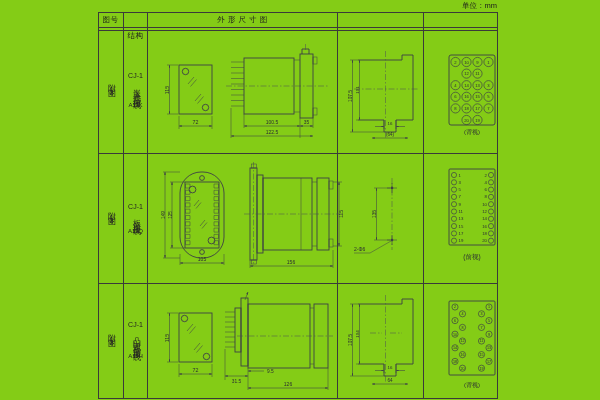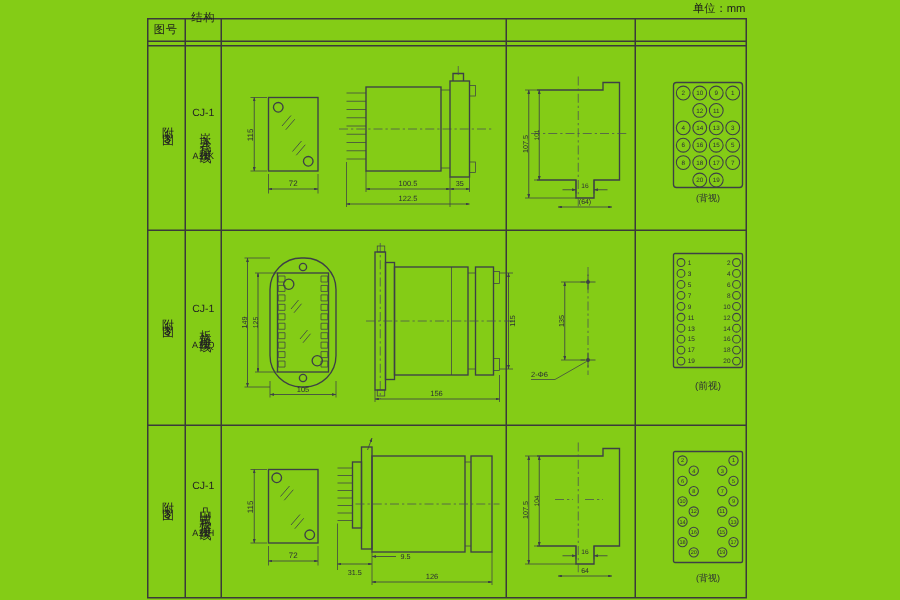--- a/index.html
+++ b/index.html
@@ -35,21 +35,22 @@
   <div class="vline" style="left:123px"></div>
   <div class="vline" style="left:147px"></div>
   <div class="vline" style="left:337px"></div>
   <div class="vline" style="left:423px"></div>
   <div class="hline" style="top:27px"></div>
   <div class="hline" style="top:30px"></div>
   <div class="hline" style="top:153px"></div>
   <div class="hline" style="top:283px"></div>
 
   <div class="cell hdr" style="left:98px;top:12px;width:25px;height:15px">图号</div>
-  <div class="cell hdr" style="left:123px;top:4px;width:25px;height:15px">结构</div>
+  <div class="cell hdr" style="left:123px;top:28px;width:25px;height:15px">结构</div>
+  <div class="cell hdr" style="left:148px;top:12px;width:189px;height:15px">外 形 尺 寸 图</div>
 
   <div class="cell" style="left:98px;top:27px;width:25px;height:126px">
     <span class="vtext figlbl">附图3</span>
   </div>
   <div class="cell struct" style="left:123px;top:27px;width:25px;height:126px">
     <span class="model">CJ-1</span>
     <span class="vtext desc">嵌入式后接线</span>
     <span class="code">A11K</span>
   </div>
 

